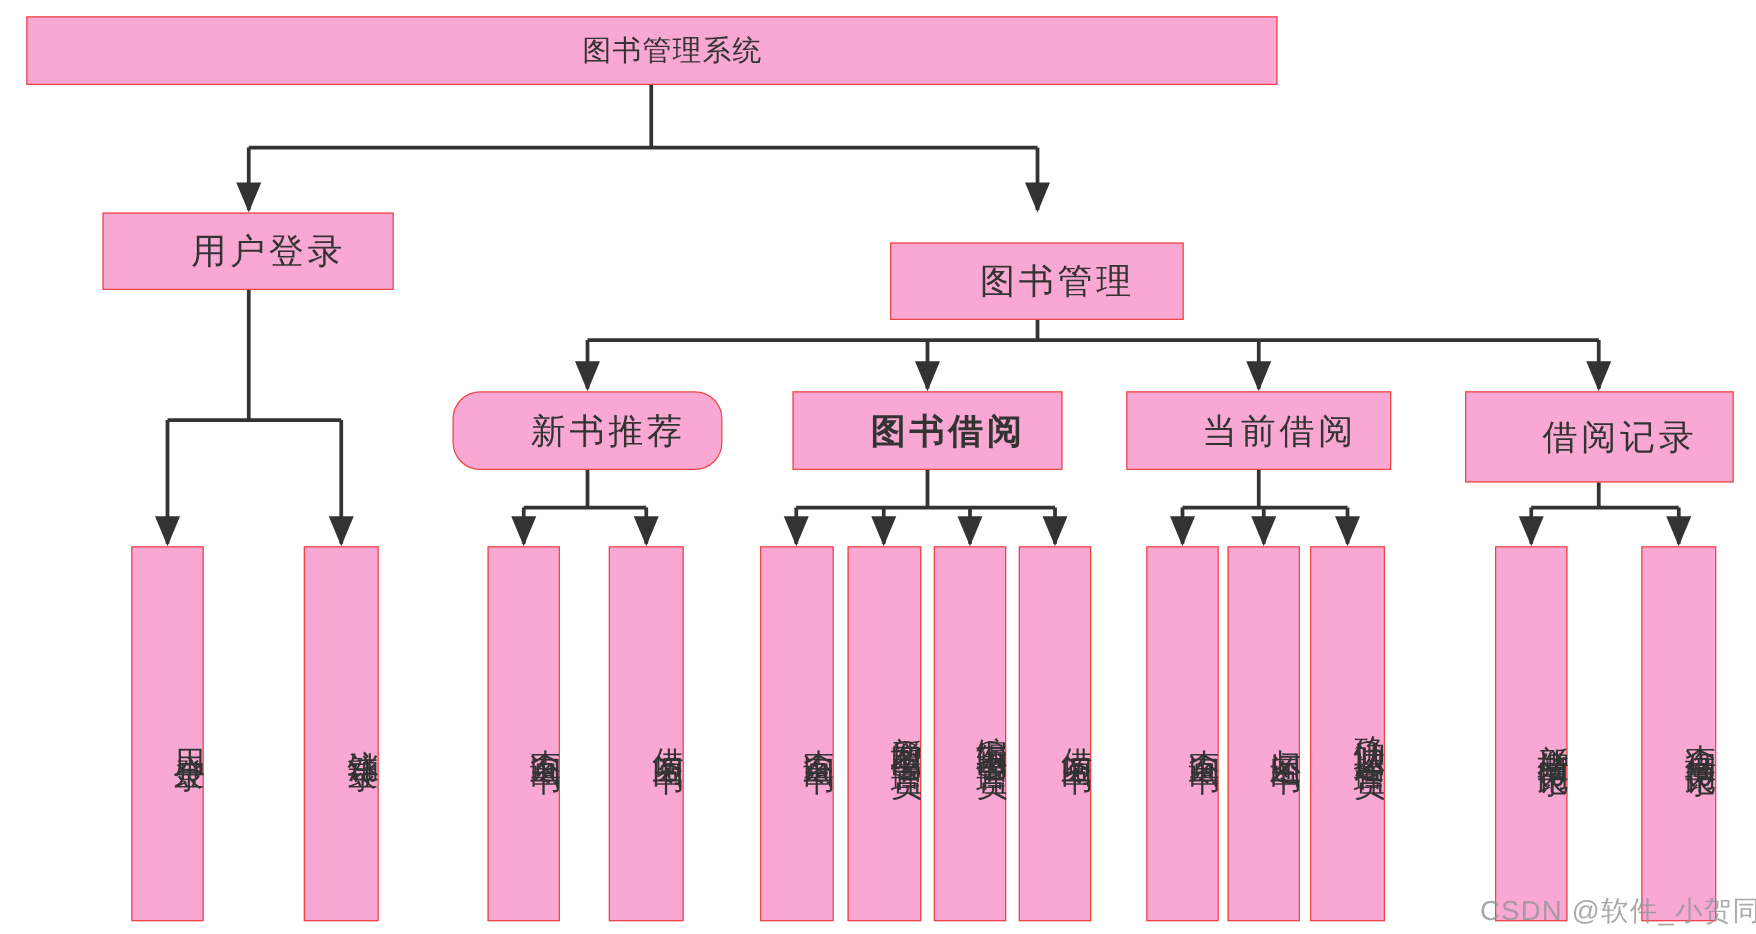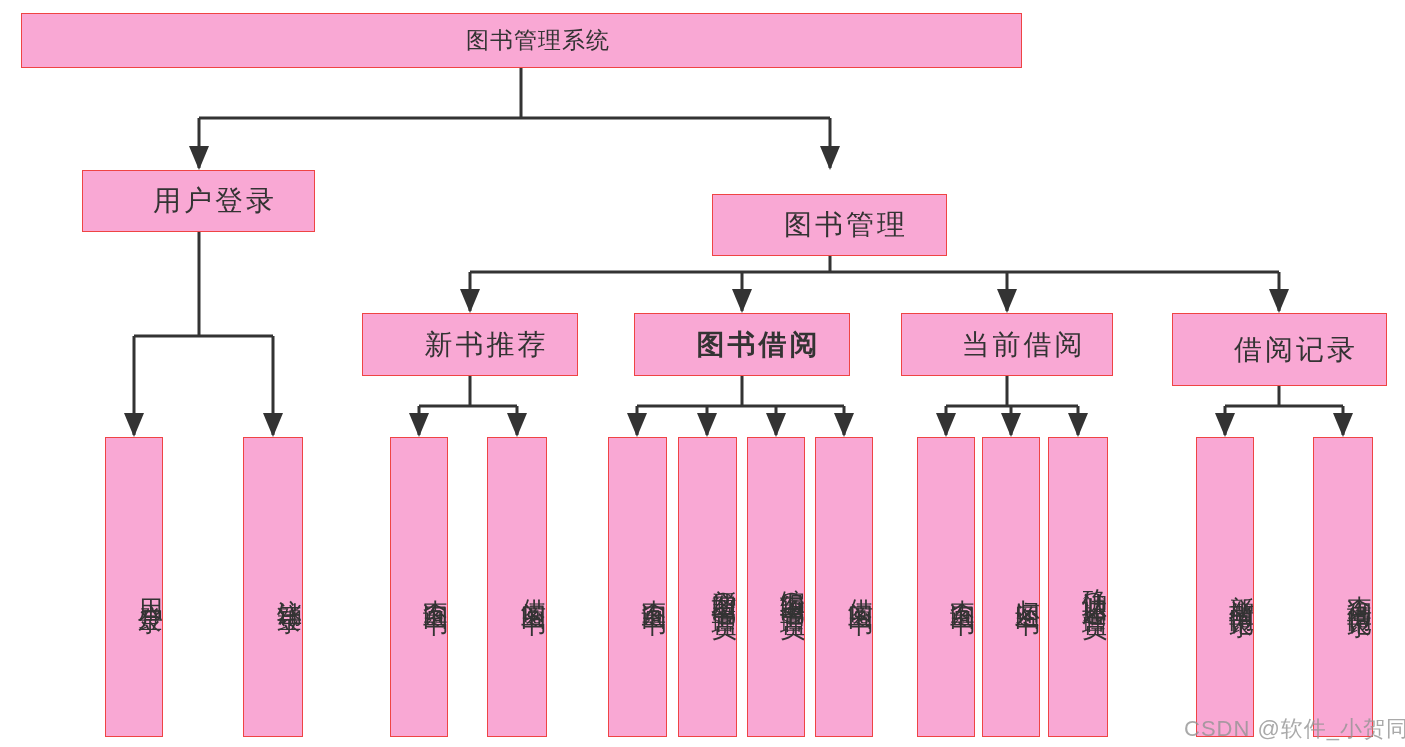--- a/index.html
+++ b/index.html
@@ -103,21 +103,21 @@
       <polygon points="1215,413 1235,413 1225,437"></polygon>
       <polygon points="1333,413 1353,413 1343,437"></polygon>
     </g>
   </svg>
 
   <div class="box root-box" style="left:21px; top:13px; width:1001px; height:55px;">图书管理系统</div>
 
   <div class="box lvl-box" style="left:82px; top:170px; width:233px; height:62px;">用户登录</div>
   <div class="box lvl-box" style="left:712px; top:170px; width:235px; height:62px;margin-top:24px;">图书管理</div>
 
-  <div class="box lvl-box" style="left:362px; top:313px; width:216px; height:63px;">新书推荐</div>
+  <div class="box lvl-box" style="left:362px; top:313px; width:216px; height:63px;border-radius:22px;">新书推荐</div>
   <div class="box lvl-box" style="left:634px; top:313px; width:216px; height:63px;font-weight:bold;">图书借阅</div>
   <div class="box lvl-box" style="left:901px; top:313px; width:212px; height:63px;">当前借阅</div>
   <div class="box lvl-box" style="left:1172px; top:313px; width:215px; height:73px;">借阅记录</div>
 
   <div class="box leaf" style="left:105px; top:437px; width:58px; height:300px;">
     <span class="vtext">用户登录</span>
   </div>
   <div class="box leaf" style="left:243px; top:437px; width:60px; height:300px;">
     <span class="vtext">注销登录</span>
   </div>

